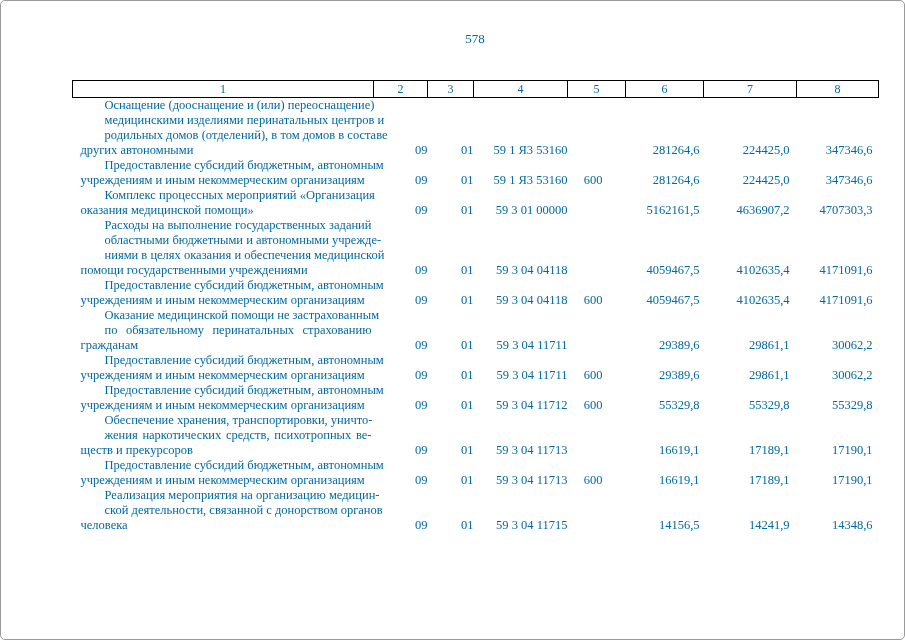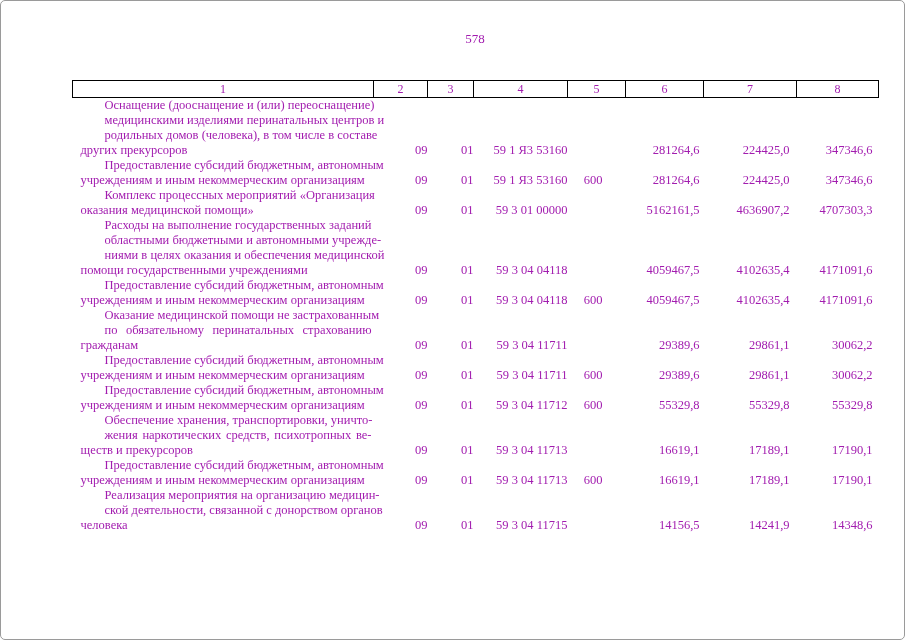--- a/index.html
+++ b/index.html
@@ -6,21 +6,21 @@
   .page {
     position: relative;
     width: 905px;
     height: 640px;
     box-sizing: border-box;
     background: #ffffff;
     border: 1px solid #9a9a9a;
     border-radius: 5px;
     overflow: hidden;
     font-family: "Liberation Serif", "DejaVu Serif", serif;
-    color: #a21caf;
+    color: #0369a1;
   }
   .page-number {
     position: absolute;
     top: 30px;
     left: 71px;
     width: 806px;
     text-align: center;
     font-size: 13px;
     line-height: 15px;
   }
@@ -81,22 +81,22 @@
           <td>6</td>
           <td>7</td>
           <td>8</td>
         </tr>
     </thead>
     <tbody>
         <tr>
           <td class="c1">
             <div class="ln just">Оснащение (дооснащение и (или) переоснащение)</div>
             <div class="ln just">медицинскими изделиями перинатальных центров и</div>
-            <div class="ln just">родильных домов (человека), в том числе в составе</div>
-            <div class="ln">других прекурсоров</div>
+            <div class="ln just">родильных домов (отделений), в том домов в составе</div>
+            <div class="ln">других автономными</div>
           </td>
           <td class="c2">09</td>
           <td class="c3">01</td>
           <td class="c4">59 1 Я3 53160</td>
           <td class="c5"></td>
           <td class="c6">281264,6</td>
           <td class="c7">224425,0</td>
           <td class="c8">347346,6</td>
         </tr>
         <tr>

